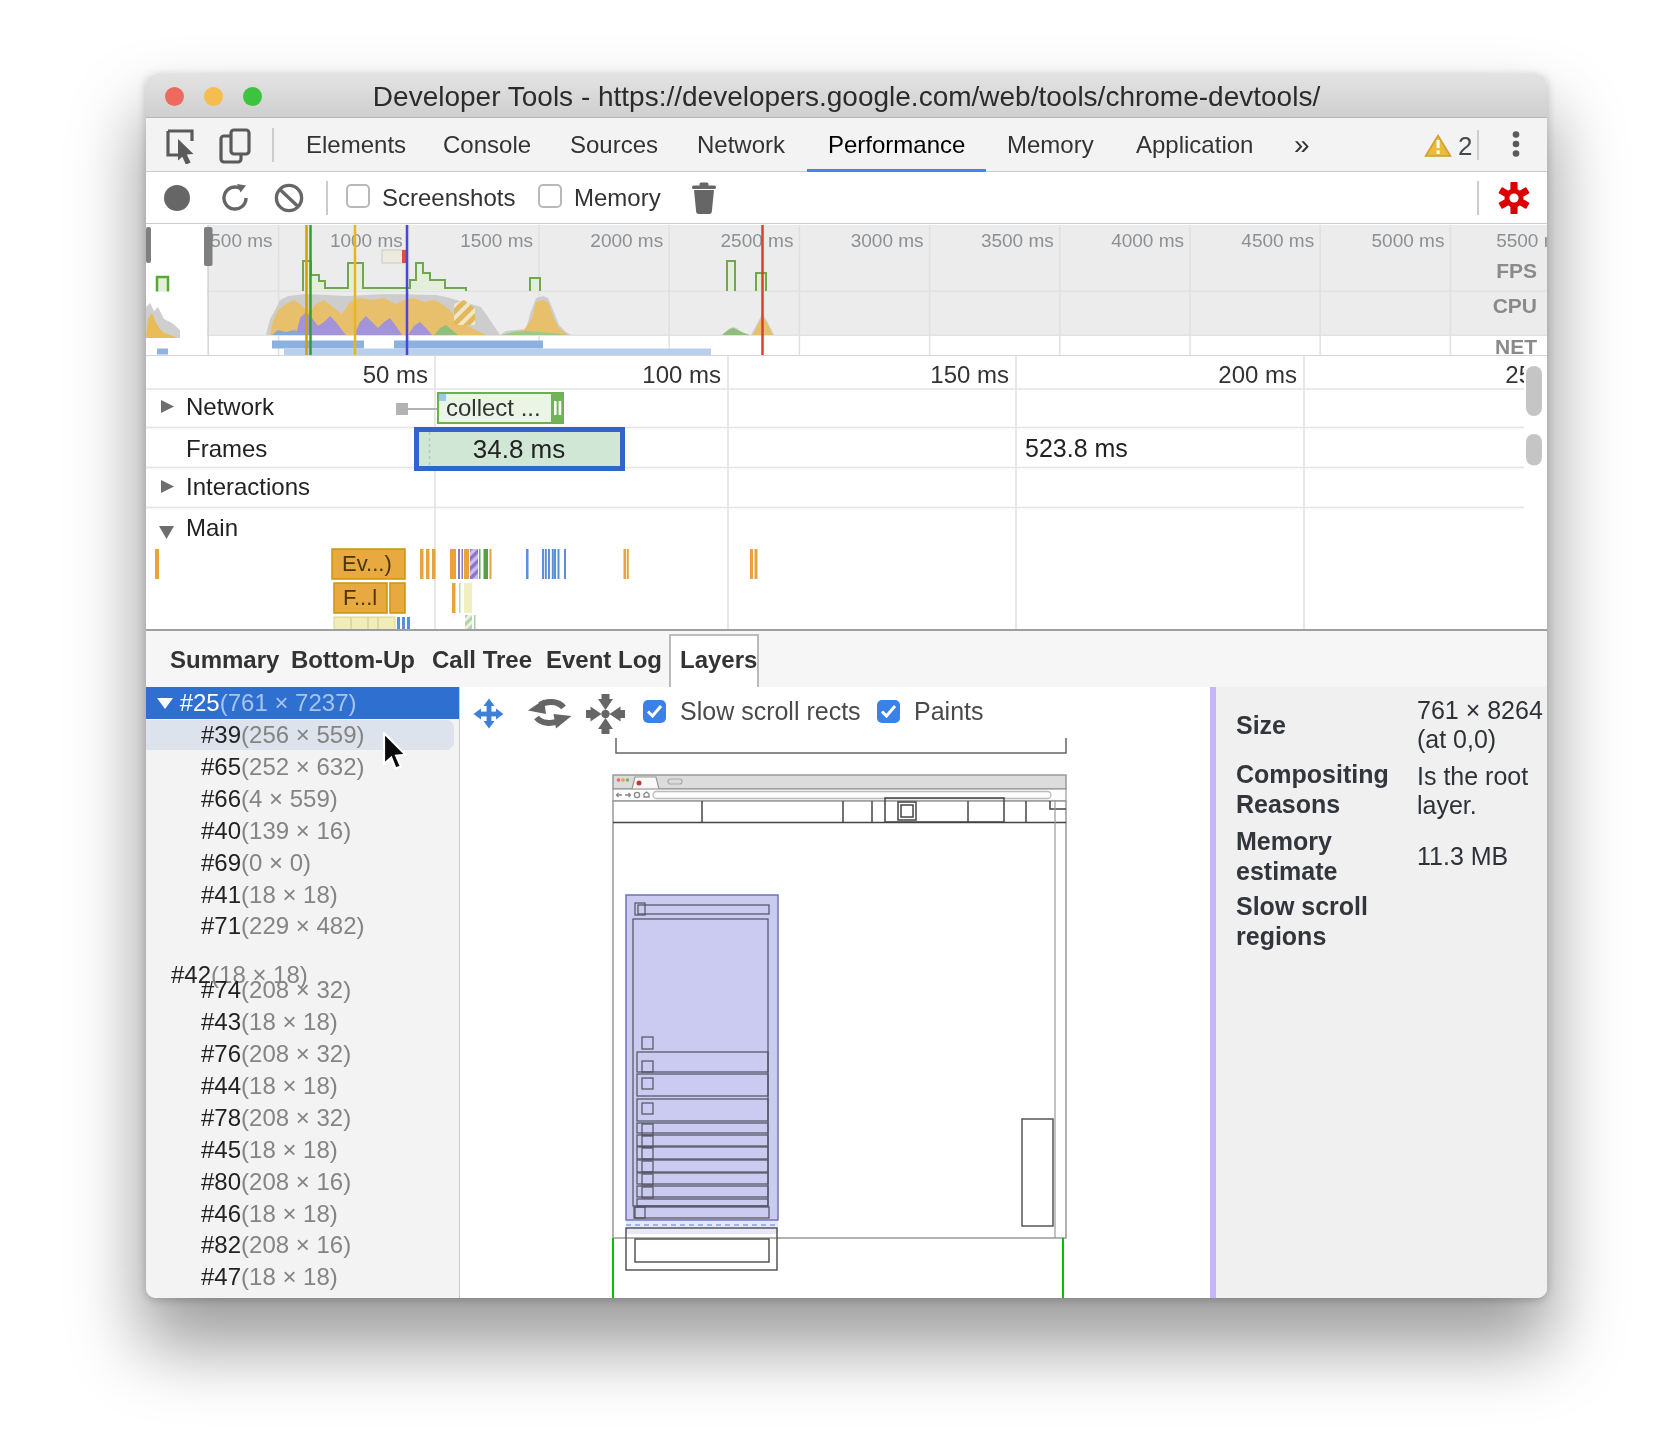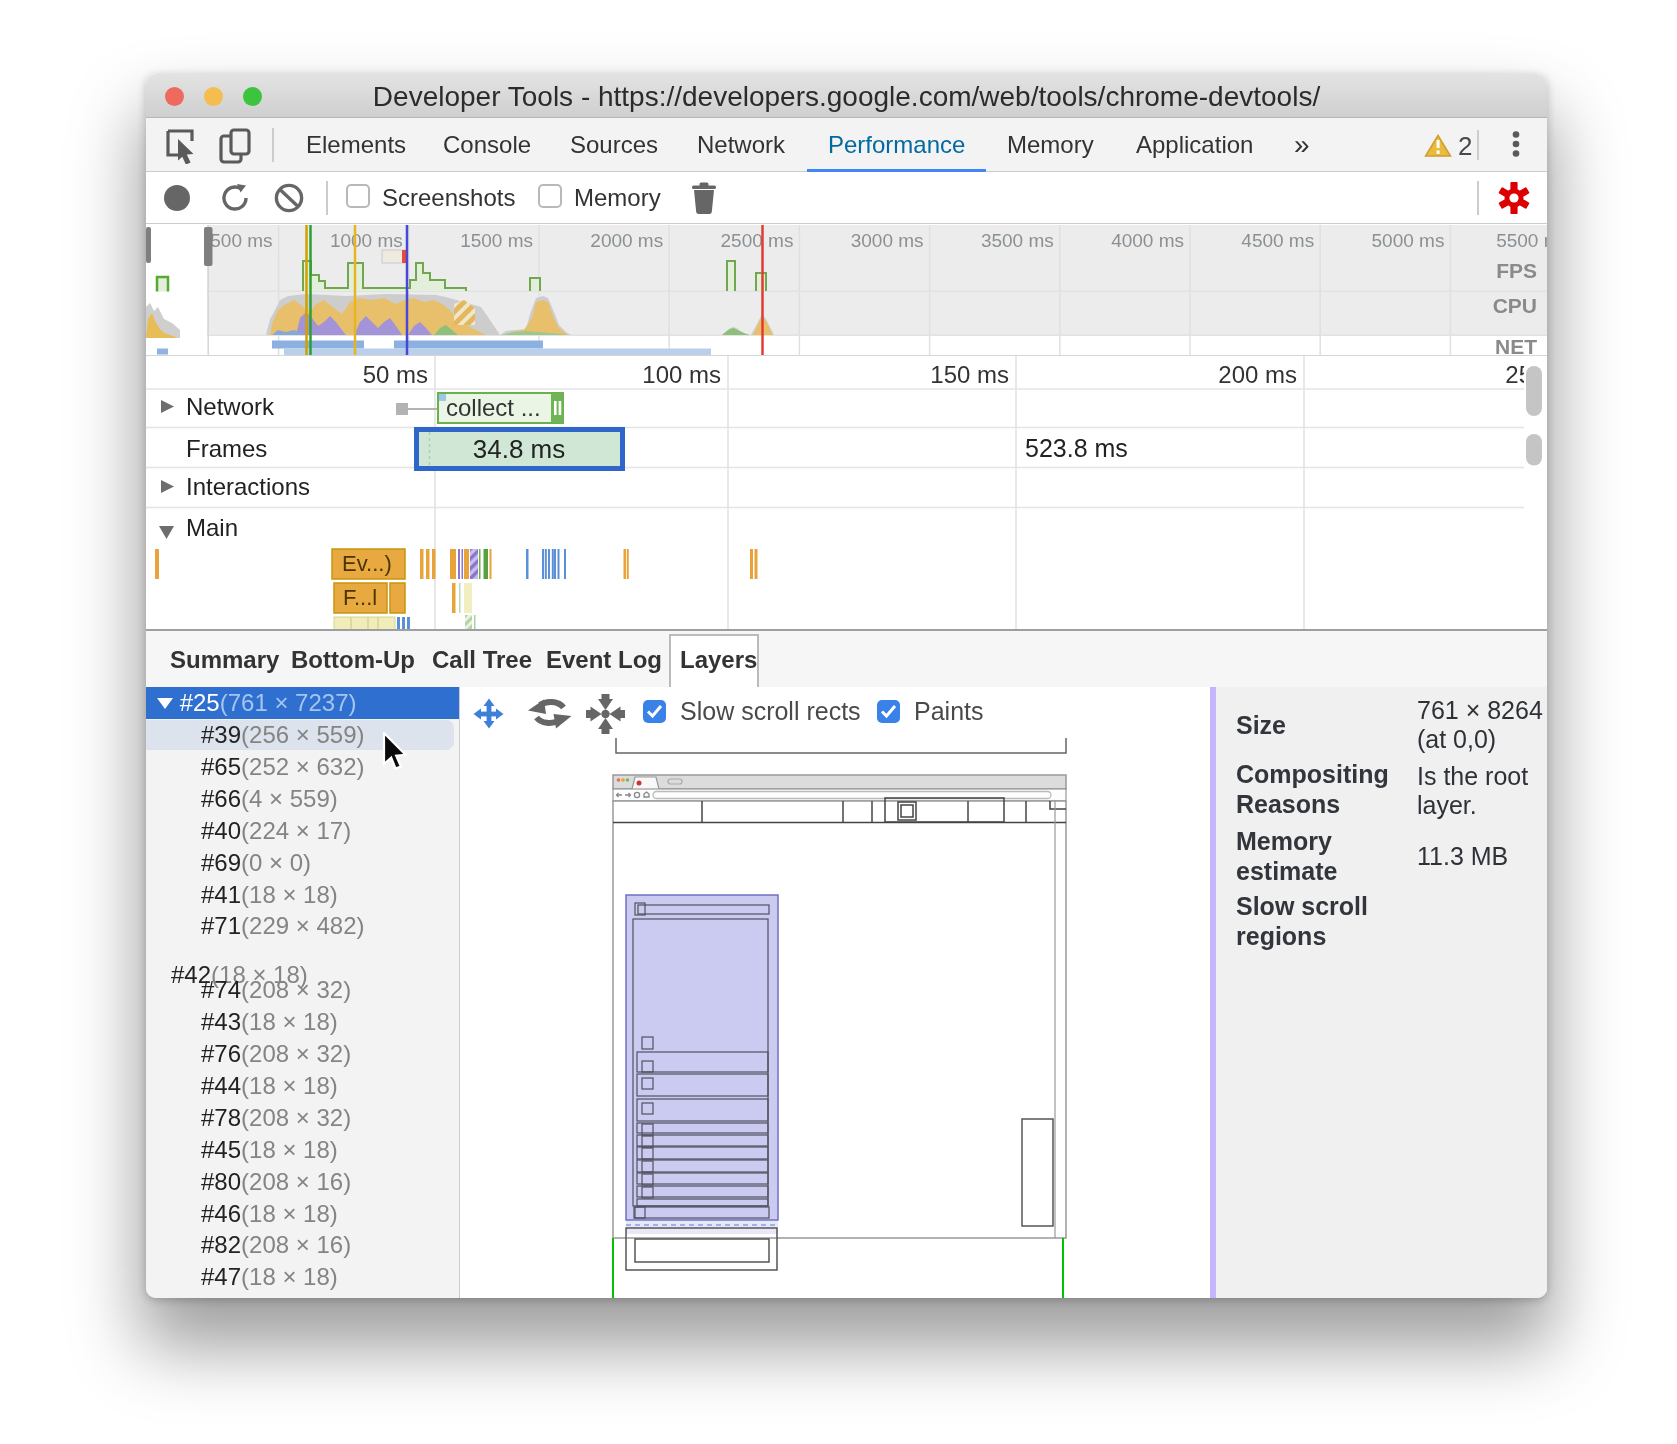--- a/index.html
+++ b/index.html
@@ -54,21 +54,21 @@
       <path d="M3 3 h24 v10 M3 3 v24 h10" fill="none" stroke="#5a5a5a" stroke-width="3.2"></path>
       <path d="M13 11 L28.5 26 L21.8 26.6 L25.6 34.5 L20.9 36.6 L17.3 28.7 L13 32.6 Z" fill="#5a5a5a"></path>
       <rect x="56" y="8" width="20" height="26" rx="3" fill="none" stroke="#5a5a5a" stroke-width="3.2"></rect>
       <rect x="66" y="2" width="18" height="24" rx="3" fill="#f3f3f3" stroke="#5a5a5a" stroke-width="3.2"></rect>
     </svg>
     <div class="vsep" style="left:126px; top:10px; height:34px;"></div>
     <div class="tab" style="left:160px;">Elements</div>
     <div class="tab" style="left:297px;">Console</div>
     <div class="tab" style="left:424px;">Sources</div>
     <div class="tab" style="left:551px;">Network</div>
-    <div class="tab" style="left:682px; color:#0369a1;">Performance</div>
+    <div class="tab" style="left:682px; color:#000000;">Performance</div>
     <div class="tab" style="left:861px;">Memory</div>
     <div class="tab" style="left:990px;">Application</div>
     <div class="tab" style="left:1148px; font-size:28px;">»</div>
     <div class="abs" style="left:661px; top:51px; width:179px; height:4px; background:#4285f4;"></div>
     <svg class="abs" style="left:1278px; top:14px;" width="60" height="28" viewBox="0 0 60 28">
       <path d="M14 3.5 L26.5 24 H1.5 Z" fill="#e9bb3f" stroke="#cf9f2e" stroke-width="1.5"></path>
       <rect x="12.6" y="8" width="3" height="8" fill="#fff"></rect>
       <rect x="12.6" y="18.5" width="3" height="3.4" fill="#fff"></rect>
       <text x="34" y="23" font-size="26" fill="#45484d" font-family="Liberation Sans">2</text>
     </svg>
@@ -344,21 +344,21 @@
     <div class="btab" style="left:286px;">Call Tree</div>
     <div class="btab" style="left:400px;">Event Log</div>
     <div class="btab" style="left:534px;">Layers</div>
   </div>
 
   <div class="abs" id="leftpane" style="left:0; top:613px; width:314px; height:611px; background:#f3f3f3; border-right:1px solid #ccc; overflow:hidden;">
     <div class="lrow" style="top:0; background:#2e6fd0;"><span style="color:#fff;"><span class="ltri" style="border-top-color:#fff;"></span>&nbsp;#25</span><span style="color:#a6c5ee;">(761 × 7237)</span></div>
     <div class="lrow lchild" style="top:32px;"><div class="abs" style="left:0; top:1px; right:6px; bottom:1px; background:#dce3ec; border-radius:0 8px 8px 0;"></div><span class="lpos">#39</span><span class="ldim">(256 × 559)</span></div>
     <div class="lrow lchild" style="top:63.9px;"><span class="lpos">#65</span><span class="ldim">(252 × 632)</span></div>
     <div class="lrow lchild" style="top:95.8px;"><span class="lpos">#66</span><span class="ldim">(4 × 559)</span></div>
-    <div class="lrow lchild" style="top:127.7px;"><span class="lpos">#40</span><span class="ldim">(224 × 17)</span></div>
+    <div class="lrow lchild" style="top:127.7px;"><span class="lpos">#40</span><span class="ldim">(139 × 16)</span></div>
     <div class="lrow lchild" style="top:159.6px;"><span class="lpos">#69</span><span class="ldim">(0 × 0)</span></div>
     <div class="lrow lchild" style="top:191.5px;"><span class="lpos">#41</span><span class="ldim">(18 × 18)</span></div>
     <div class="lrow lchild" style="top:223.4px;"><span class="lpos">#71</span><span class="ldim">(229 × 482)</span></div>
     <div class="lrow lchild" style="top:272px;padding-left:25px;"><span class="lpos">#42</span><span class="ldim">(18 × 18)</span></div>
     <div class="lrow lchild" style="top:287.2px;"><span class="lpos">#74</span><span class="ldim">(208 × 32)</span></div>
     <div class="lrow lchild" style="top:319.1px;"><span class="lpos">#43</span><span class="ldim">(18 × 18)</span></div>
     <div class="lrow lchild" style="top:351px;"><span class="lpos">#76</span><span class="ldim">(208 × 32)</span></div>
     <div class="lrow lchild" style="top:382.9px;"><span class="lpos">#44</span><span class="ldim">(18 × 18)</span></div>
     <div class="lrow lchild" style="top:414.8px;"><span class="lpos">#78</span><span class="ldim">(208 × 32)</span></div>
     <div class="lrow lchild" style="top:446.7px;"><span class="lpos">#45</span><span class="ldim">(18 × 18)</span></div>

